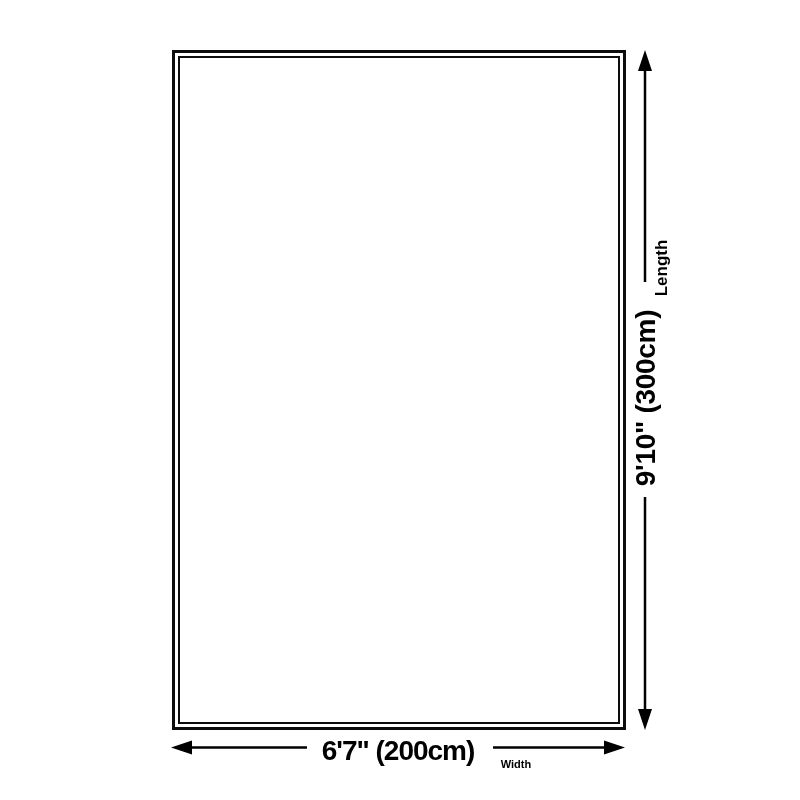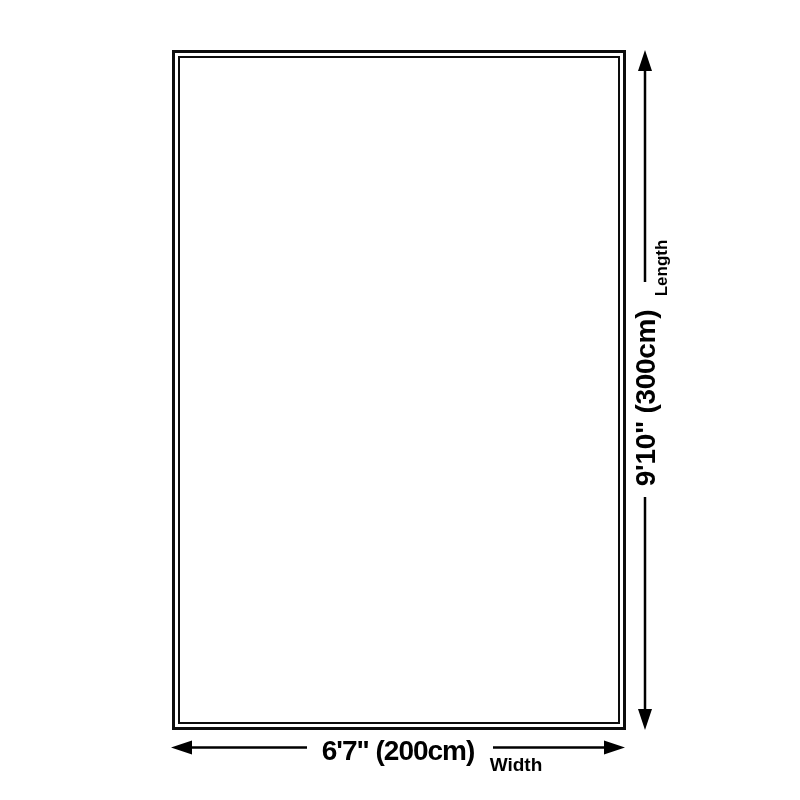--- a/index.html
+++ b/index.html
@@ -52,21 +52,21 @@
     left: 398px;
     top: 751px;
     transform: translate(-50%, -50%);
     font-size: 28px;
     letter-spacing: -1px;
   }
   .width-label {
     left: 516px;
     top: 764px;
     transform: translate(-50%, -50%);
-    font-size: 19px;
+    font-size: 11px;
   }
   .length-value {
     left: 646px;
     top: 398px;
     transform: translate(-50%, -50%) rotate(-90deg);
     font-size: 28px;
     letter-spacing: -0.3px;
   }
   .length-label {
     left: 661px;

